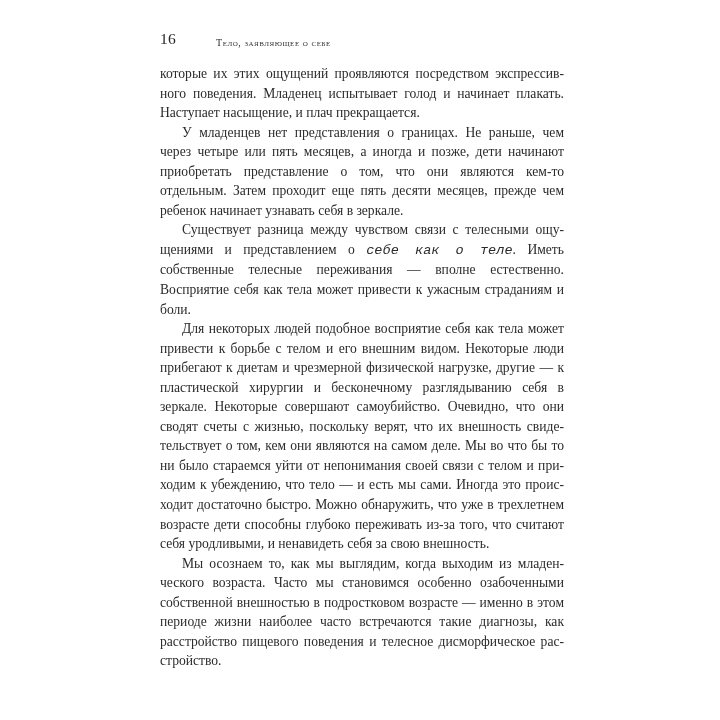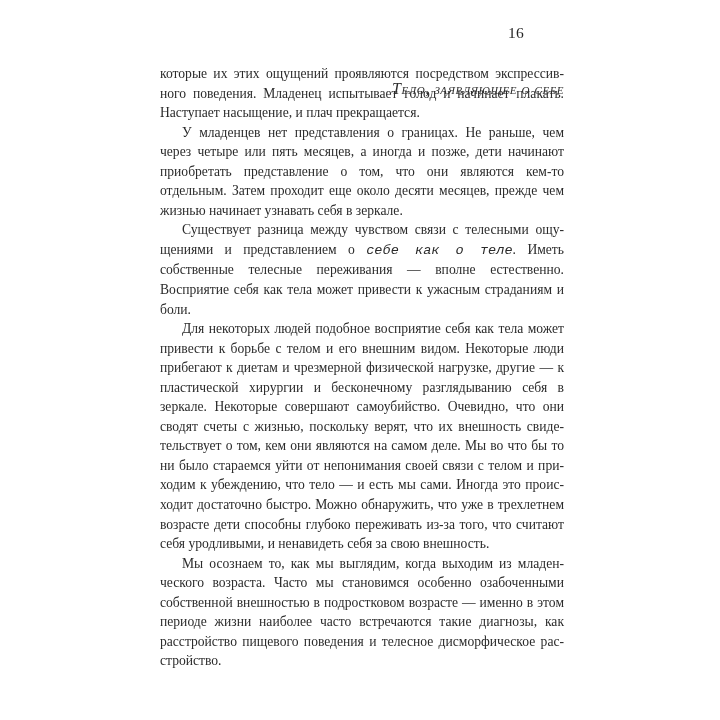--- a/index.html
+++ b/index.html
@@ -16,42 +16,40 @@
   }
   .page {
     position: relative;
     width: 720px;
     height: 720px;
     background: #ffffff;
   }
   .running-head {
     position: absolute;
     left: 160px;
-    top: 24px;
+    top: 30px;
     width: 404px;
     display: flex;
     align-items: flex-end;
     white-space: nowrap;
-    flex-direction: column;
   }
   .folio {
     font-size: 15.5px;
     color: #262626;
     letter-spacing: 0.2px;
     width: 56px;
     flex: 0 0 56px;
   }
   .head-title {
-    font-size: 16px;
+    font-size: 10px;
     font-variant: small-caps;
     text-transform: lowercase;
     letter-spacing: 0.55px;
     color: #2e2e2e;
     white-space: nowrap;
-    font-style: italic;
   }
   .head-title::first-letter {
     text-transform: uppercase;
   }
   .textblock {
     position: absolute;
     left: 160px;
     top: 64px;
     width: 404px;
   }
@@ -78,19 +76,19 @@
 
 <div class="page">
 
   <div class="running-head">
     <span class="folio">16</span>
     <span class="head-title">Тело, заявляющее о себе</span>
   </div>
 
   <div class="textblock">
     <p class="para first">которые их этих ощущений проявляются посредством экспрессив­ного поведения. Младенец испытывает голод и начинает плакать. Наступает насыщение, и плач прекращается.</p>
-    <p class="para">У младенцев нет представления о границах. Не раньше, чем через четыре или пять месяцев, а иногда и позже, дети начинают приоб­ретать представление о том, что они являются кем-то отдельным. Затем проходит еще около десяти месяцев, прежде чем жизнью начинает узнавать себя в зеркале.</p>
+    <p class="para">У младенцев нет представления о границах. Не раньше, чем через четыре или пять месяцев, а иногда и позже, дети начинают приоб­ретать представление о том, что они являются кем-то отдельным. Затем проходит еще пять десяти месяцев, прежде чем ребенок начинает узнавать себя в зеркале.</p>
     <p class="para"><span>Существует разница между чувством связи с телесными ощу­щениями и представлением о </span><em class="it">себе как о теле</em><span>. Иметь собственные телесные переживания — вполне естественно. Восприятие себя как тела может привести к ужасным страданиям и боли.</span></p>
     <p class="para">Для некоторых людей подобное восприятие себя как тела может привести к борьбе с телом и его внешним видом. Некоторые люди прибегают к диетам и чрезмерной физической нагрузке, другие — к пластической хирургии и бесконечному разглядыванию себя в зеркале. Некоторые совершают самоубийство. Очевидно, что они сводят счеты с жизнью, поскольку верят, что их внешность свиде­тельствует о том, кем они являются на самом деле. Мы во что бы то ни было стараемся уйти от непонимания своей связи с телом и при­ходим к убеждению, что тело — и есть мы сами. Иногда это проис­ходит достаточно быстро. Можно обнаружить, что уже в трехлетнем возрасте дети способны глубоко переживать из-за того, что считают себя уродливыми, и ненавидеть себя за свою внешность.</p>
     <p class="para">Мы осознаем то, как мы выглядим, когда выходим из младен­ческого возраста. Часто мы становимся особенно озабоченными собственной внешностью в подростковом возрасте — именно в этом периоде жизни наиболее часто встречаются такие диагнозы, как расстройство пищевого поведения и телесное дисморфическое рас­стройство.</p>
   </div>
 
 </div>
 
 </body></html>

